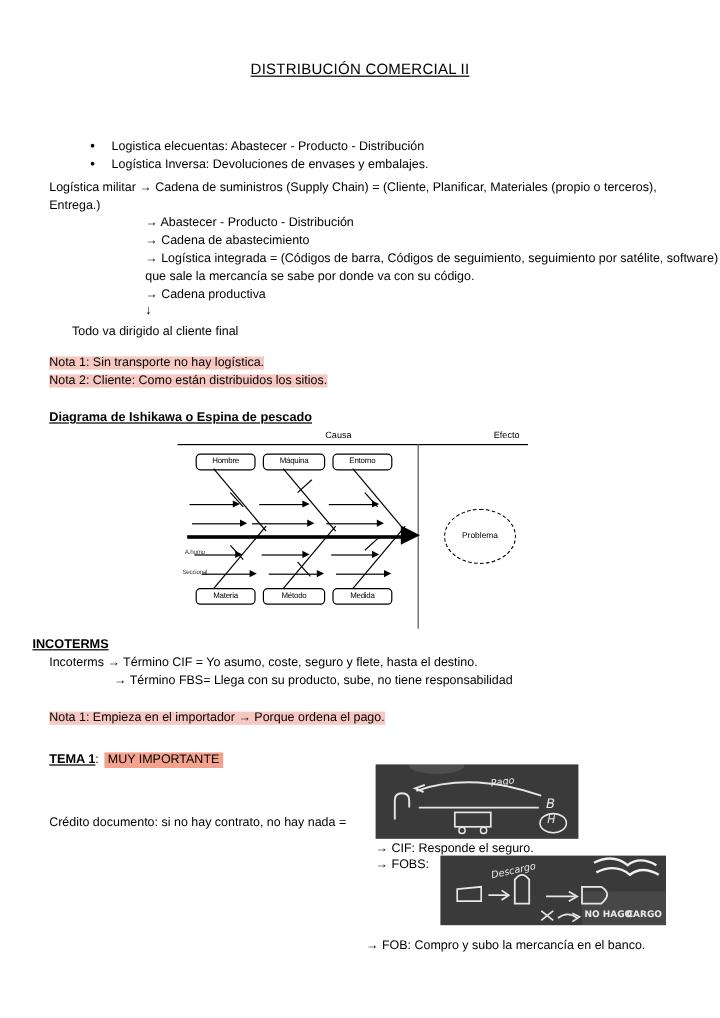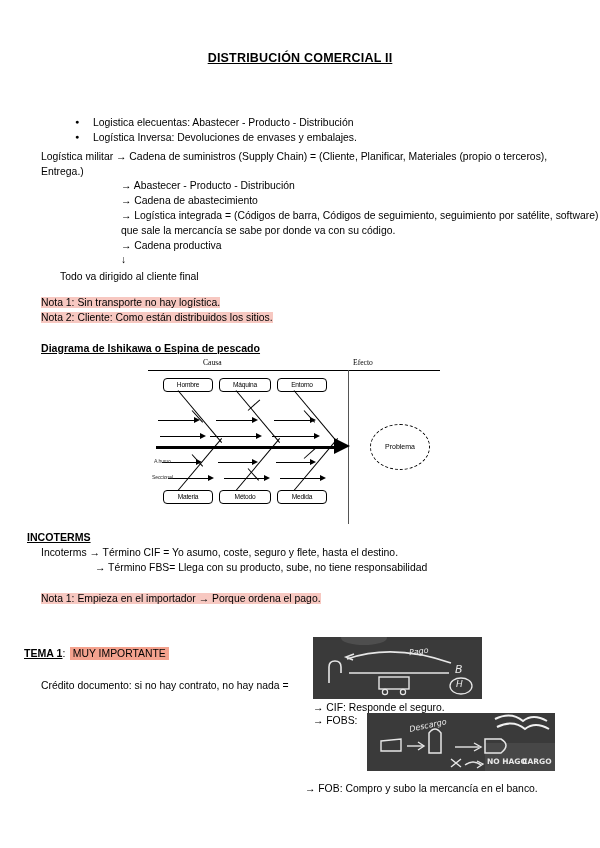--- a/index.html
+++ b/index.html
@@ -18,21 +18,21 @@
   .page {
     position: absolute;
     left: 0; top: 0;
     width: 600px;
     height: 848px;
     padding: 0;
   }
   .doc-title {
     text-align: center;
     font-size: 12.5px;
-    font-weight: bold;
+    font-weight: normal;
     text-decoration: underline;
     letter-spacing: 0.2px;
     margin: 0;
     position: absolute;
     left: 0; right: 0;
     top: 51px;
   }
   .body-text {
     font-size: 10.4px;
     line-height: 14.5px;
@@ -76,22 +76,21 @@
   .ishikawa {
     position: absolute;
     left: 148px;
     top: 358px;
     width: 292px;
     height: 166px;
   }
   .ish-label {
     position: absolute;
     font-size: 7.6px;
-    text-align: left;
-    font-family: Liberation Serif, serif;
+    text-align: right;
   }
   .ish-topline {
     position: absolute;
     left: 0; top: 12px;
     width: 292px;
     height: 0;
     border-top: 1.3px solid #000;
   }
   .ish-divider {
     position: absolute;
@@ -295,21 +294,21 @@
   </div>
 
   <div class="blk sec-head" style="left:27px; top:531px;">INCOTERMS</div>
   <div class="blk body-text" style="left:41px; top:546px; width:520px;">Incoterms → Término CIF = Yo asumo, coste, seguro y flete, hasta el destino.</div>
   <div class="blk body-text" style="left:41px; top:561px; width:520px; padding-left:54px;">→ Término FBS= Llega con su producto, sube, no tiene responsabilidad</div>
 
   <div class="blk body-text" style="left:41px; top:592px;">
     <span class="hl">Nota 1: Empieza en el importador → Porque ordena el pago.</span>
   </div>
 
-  <div class="blk" style="left:24px; top:623px;margin-top:20px;">
+  <div class="blk" style="left:41px; top:623px;">
     <span class="sec-head">TEMA 1</span><span class="body-text">:</span>
     <span class="body-text hl-strong" style="padding:1px 3px;">MUY IMPORTANTE</span>
   </div>
 
   <div class="blk body-text" style="left:41px; top:679px; width:270px;">Crédito documento: si no hay contrato, no hay nada =</div>
 
   <div class="photo" style="left:313px; top:637px; width:169px; height:62px;">
     <div class="photo-glare" style="left:28px; top:-6px; width:46px; height:14px; border-radius:50%;"></div>
     <svg width="169" height="62" viewBox="0 0 169 62">
       <path d="M34 22 Q80 6 138 26" stroke="#e6e6e6" stroke-width="1.6" fill="none"></path>

